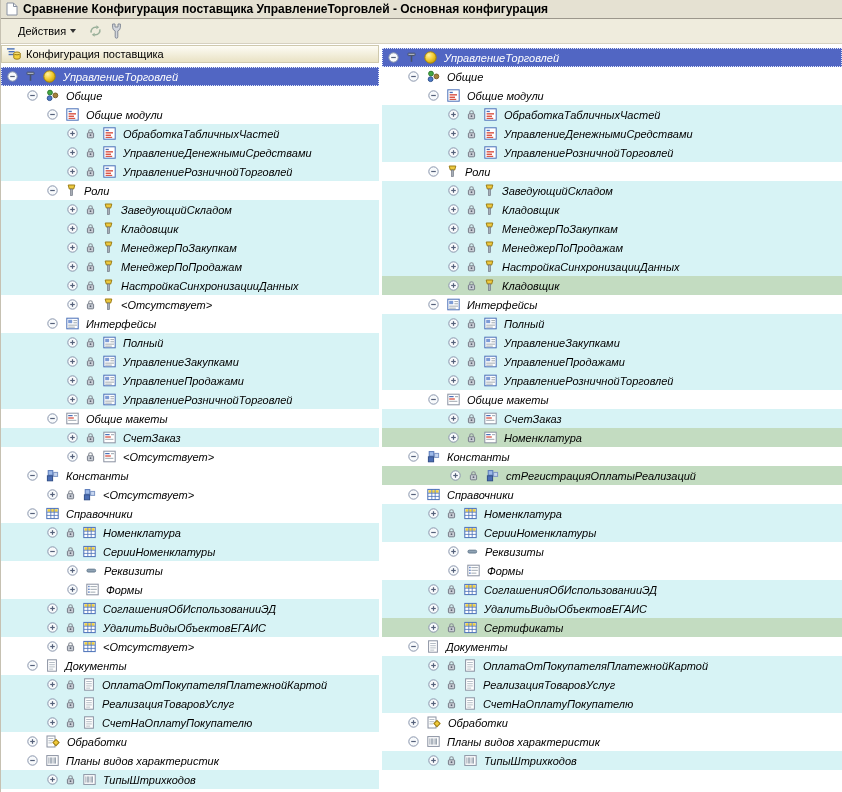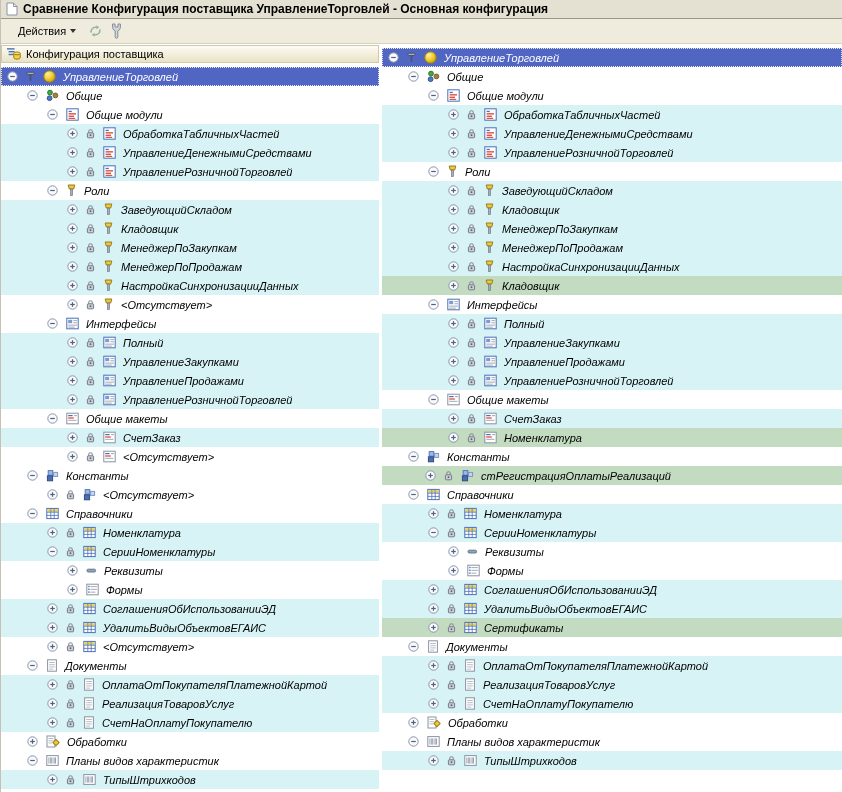--- a/index.html
+++ b/index.html
@@ -1478,21 +1478,21 @@
             </span>
             <span class="ic ic-obj">
               <svg width="13" height="13" viewBox="0 0 13 13">
                 <rect x="2.2" y="1.6" width="4.6" height="4.6" fill="#9db9e8" stroke="#5577b8"></rect>
                 <rect x="7.6" y="3.4" width="4" height="4" fill="#c7d6f0" stroke="#7d95c4"></rect>
                 <rect x="1.4" y="6.8" width="5.2" height="5" fill="#4a6db4" stroke="#2f4d88"></rect>
               </svg>
             </span>
             <span class="lbl">Константы</span>
           </div>
-          <div class="row bg-added" style="padding-left: 42px;">
+          <div class="row bg-added" style="padding-left: 67px;">
             <span class="ic ic-toggle">
               <svg width="11" height="11" viewBox="0 0 11 11">
                 <circle cx="5.5" cy="5.5" r="4.7" fill="#f8fafc" stroke="#8995ab"></circle>
                 <line x1="3.2" y1="5.5" x2="7.8" y2="5.5" stroke="#55617a" stroke-width="1.2"></line>
                 <line x1="5.5" y1="3.2" x2="5.5" y2="7.8" stroke="#55617a" stroke-width="1.2"></line>
               </svg>
             </span>
             <span class="ic ic-lock">
               <svg width="9" height="11" viewBox="0 0 9 11">
                 <path d="M2.7,5 V3.6 a1.8,1.8 0 0 1 3.6,0 V5" fill="none" stroke="#8a8f98" stroke-width="1.1"></path>

